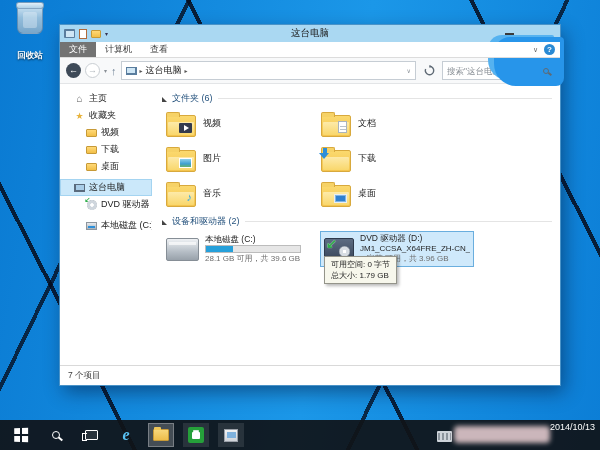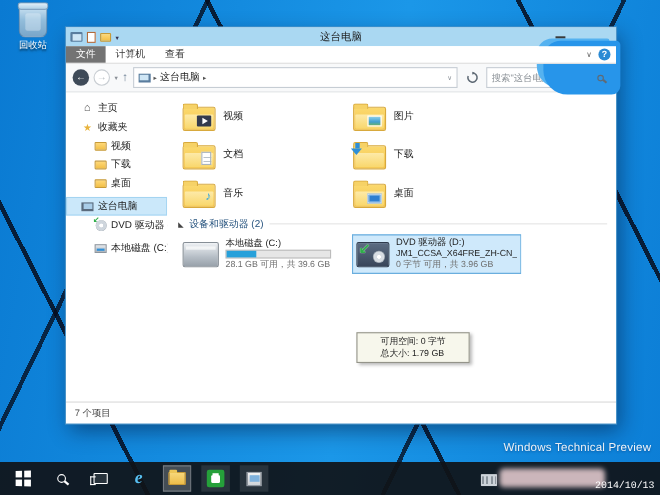--- a/index.html
+++ b/index.html
@@ -7,21 +7,21 @@
 
   
   .desktop {
     position:absolute; inset:0;
     background:
       repeating-linear-gradient(63deg, transparent 0 118px, rgba(6,12,28,.85) 118px 122px, transparent 122px 252px),
       repeating-linear-gradient(116deg, transparent 0 168px, rgba(6,12,28,.78) 168px 172px, transparent 172px 340px),
       linear-gradient(100deg,#0a7ad2,#1b97e8 55%,#0c7ed6);
   }
   .dicon { position:absolute; width:56px; text-align:center; }
-  .dicon .lbl { margin-top:2px; font-size:8.5px; color:#fff; text-shadow:0 1px 2px rgba(0,0,0,.7); line-height:10px; }
+  .dicon .lbl { margin-top:16px; font-size:8.5px; color:#fff; text-shadow:0 1px 2px rgba(0,0,0,.7); line-height:10px;font-weight:bold; }
   .bin { width:26px; height:30px; margin:0 auto; border-radius:3px 3px 6px 6px;
     background:linear-gradient(180deg,#dcecf7,#9cc2dd 45%,#7fa9c9); border:1px solid rgba(70,110,150,.55); position:relative; opacity:.95;}
   .bin::before{ content:""; position:absolute; left:-2px; right:-2px; top:-3px; height:5px;
     background:linear-gradient(#eef6fb,#b9d6e9); border:1px solid rgba(70,110,150,.55); border-radius:3px;}
   .bin::after{ content:""; position:absolute; left:5px; top:7px; width:14px; height:16px;
     background:rgba(255,255,255,.35); border-radius:2px;}
   .wtile { width:34px; height:34px; margin:0 auto; background:#fff; border-radius:2px; position:relative;
     display:flex; align-items:center; justify-content:center; box-shadow:0 1px 3px rgba(0,0,0,.4);}
   .winlogo { display:grid; grid-template-columns:8px 8px; grid-template-rows:8px 8px; gap:2px; }
   .winlogo i { background:#1e88d2; }
@@ -127,21 +127,21 @@
     background:radial-gradient(circle, #fff 0 1.5px, #d7dde3 2px 4.5px, #aab3bc 5px); }
   .icon-dvd::after { content:"↙"; position:absolute; left:1px; top:-3px; font-size:13px; font-weight:bold; color:#2fae4a; text-shadow:0 0 1px #fff; }
   .dmeta { display:flex; flex-direction:column; justify-content:center; line-height:10.5px; min-width:0; }
   .dmeta .nm { font-size:8.5px; color:#1e1e1e; white-space:nowrap; }
   .dmeta .vol { font-size:8px; color:#1e1e1e; white-space:nowrap; overflow:hidden; }
   .dmeta .cap { font-size:8px; color:#6d6d6d; white-space:nowrap; }
   .bar { width:96px; height:8px; border:1px solid #bcbcbc; background:#e6e6e6; margin:1px 0; }
   .bar .fill { height:100%; background:#26a0da; }
 
   .tooltip { position:absolute; left:172px; top:172px; background:#f7f7ec; border:1px solid #94948a;
-    box-shadow:2px 2px 3px rgba(0,0,0,.28); padding:2px 21px; font-size:8px; line-height:11px; color:#222; white-space:nowrap; z-index:5;margin-top:46px;}
+    box-shadow:2px 2px 3px rgba(0,0,0,.28); padding:2px 6px; font-size:8px; line-height:11px; color:#222; white-space:nowrap; z-index:5;}
 
   .statusbar { height:20px; border-top:1px solid #d9d9d9; display:flex; align-items:center; padding-left:8px; font-size:8.5px; color:#3c3c3c; }
 
   
   .taskbar { position:absolute; left:0; right:0; bottom:0; height:30px; background:rgba(16,19,24,.93);
     display:flex; align-items:center; padding-left:8px; gap:9px; }
   .tbtn { width:26px; height:24px; display:flex; align-items:center; justify-content:center; flex:none; }
   .tbtn.active { background:rgba(255,255,255,.22); box-shadow:inset 0 0 0 1px rgba(255,255,255,.28); }
   .tbtn.subtle { background:rgba(255,255,255,.10); }
   .tb-start { display:grid; grid-template-columns:6px 6px; grid-template-rows:6px 6px; gap:1.5px; transform:perspective(40px) rotateY(-8deg); }
@@ -153,33 +153,32 @@
   .tb-ie { font-size:16px; font-style:italic; font-weight:bold; color:#58c0f2; font-family:"Liberation Serif",serif; line-height:1; }
   .tb-fold { width:16px; height:12px; background:linear-gradient(#f7d77a,#edbd4a); border:1px solid #c79a37; border-radius:1px; position:relative;}
   .tb-fold::before { content:""; position:absolute; top:-3px; left:0; width:7px; height:3px; background:#edc658; border-radius:1px 1px 0 0;}
   .tb-store { width:16px; height:16px; background:#25a03a; border-radius:2px; display:flex; align-items:center; justify-content:center;}
   .tb-store::after { content:""; width:8px; height:7px; background:#fff; box-shadow:0 -3px 0 -1.2px #fff; border-radius:1px;}
   .tb-box { width:14px; height:13px; background:linear-gradient(#f2f2f2,#cfd3d8); border:1px solid #9aa0a8; position:relative;}
   .tb-box::after { content:""; position:absolute; left:2px; top:2px; width:9px; height:6px; background:#7fb2dd; }
   .tb-kbd { position:absolute; right:148px; bottom:8px; width:15px; height:11px; background:#cdd3d9; border-radius:1px;
     background-image:repeating-linear-gradient(90deg,#8b949c 0 2px, transparent 2px 4px); background-size:13px 7px; background-position:1px 2px; background-repeat:no-repeat;}
   .tb-blur { position:absolute; right:50px; bottom:7px; width:96px; height:17px; background:#d6bfc3; border-radius:4px; filter:blur(2.5px); opacity:.95;}
-  .tb-date { position:absolute; right:5px; bottom:3px; font-size:9px; color:#fff;font-family:Liberation Mono, monospace; }
+  .tb-date { position:absolute; right:5px; bottom:18px; font-size:9px; color:#fff; }
 </style>
 </head>
 <body>
 
 <div class="desktop">
 
   <div class="dicon" style="left:2px; top:4px;">
     <div class="bin"></div>
     <div class="lbl">回收站</div>
   </div>
 
-  <div class="watermark">Windows Technical Preview</div>
 
   <div class="win">
 
     <div class="titlebar">
       <div class="qat">
         <span class="qat-pc"></span>
         <span class="qat-doc"></span>
         <span class="qat-fold"></span>
         <span class="qat-chev">▾</span>
       </div>
@@ -271,42 +270,47 @@
               <span class="mi-disk"></span>
             </span>
           <span>本地磁盘 (C:)</span>
         </div>
         <div style="height:4px"></div>
         <div style="height:4px"></div>
       </div>
 
       <div class="content">
 
+        <div class="ghead">
+          <span class="tri"></span>
+          <span>文件夹 (6)</span>
+          <span class="line"></span>
+        </div>
 
         <div class="fgrid">
           <div class="ftile">
             <div class="ficon">
                 <div class="fface"></div>
                 <div class="gl g-video"></div>
               </div>
             <span>视频</span>
           </div>
           <div class="ftile">
             <div class="ficon">
                 <div class="fface"></div>
+                <div class="gl g-doc"></div>
+              </div>
+            <span>文档</span>
+          </div>
+          <div class="ftile">
+            <div class="ficon">
+                <div class="fface"></div>
                 <div class="gl g-picture"></div>
               </div>
             <span>图片</span>
-          </div>
-          <div class="ftile">
-            <div class="ficon">
-                <div class="fface"></div>
-                <div class="gl g-doc"></div>
-              </div>
-            <span>文档</span>
           </div>
           <div class="ftile">
             <div class="ficon">
                 <div class="fface"></div>
                 <div class="gl g-down"></div>
               </div>
             <span>下载</span>
           </div>
           <div class="ftile">
             <div class="ficon">

